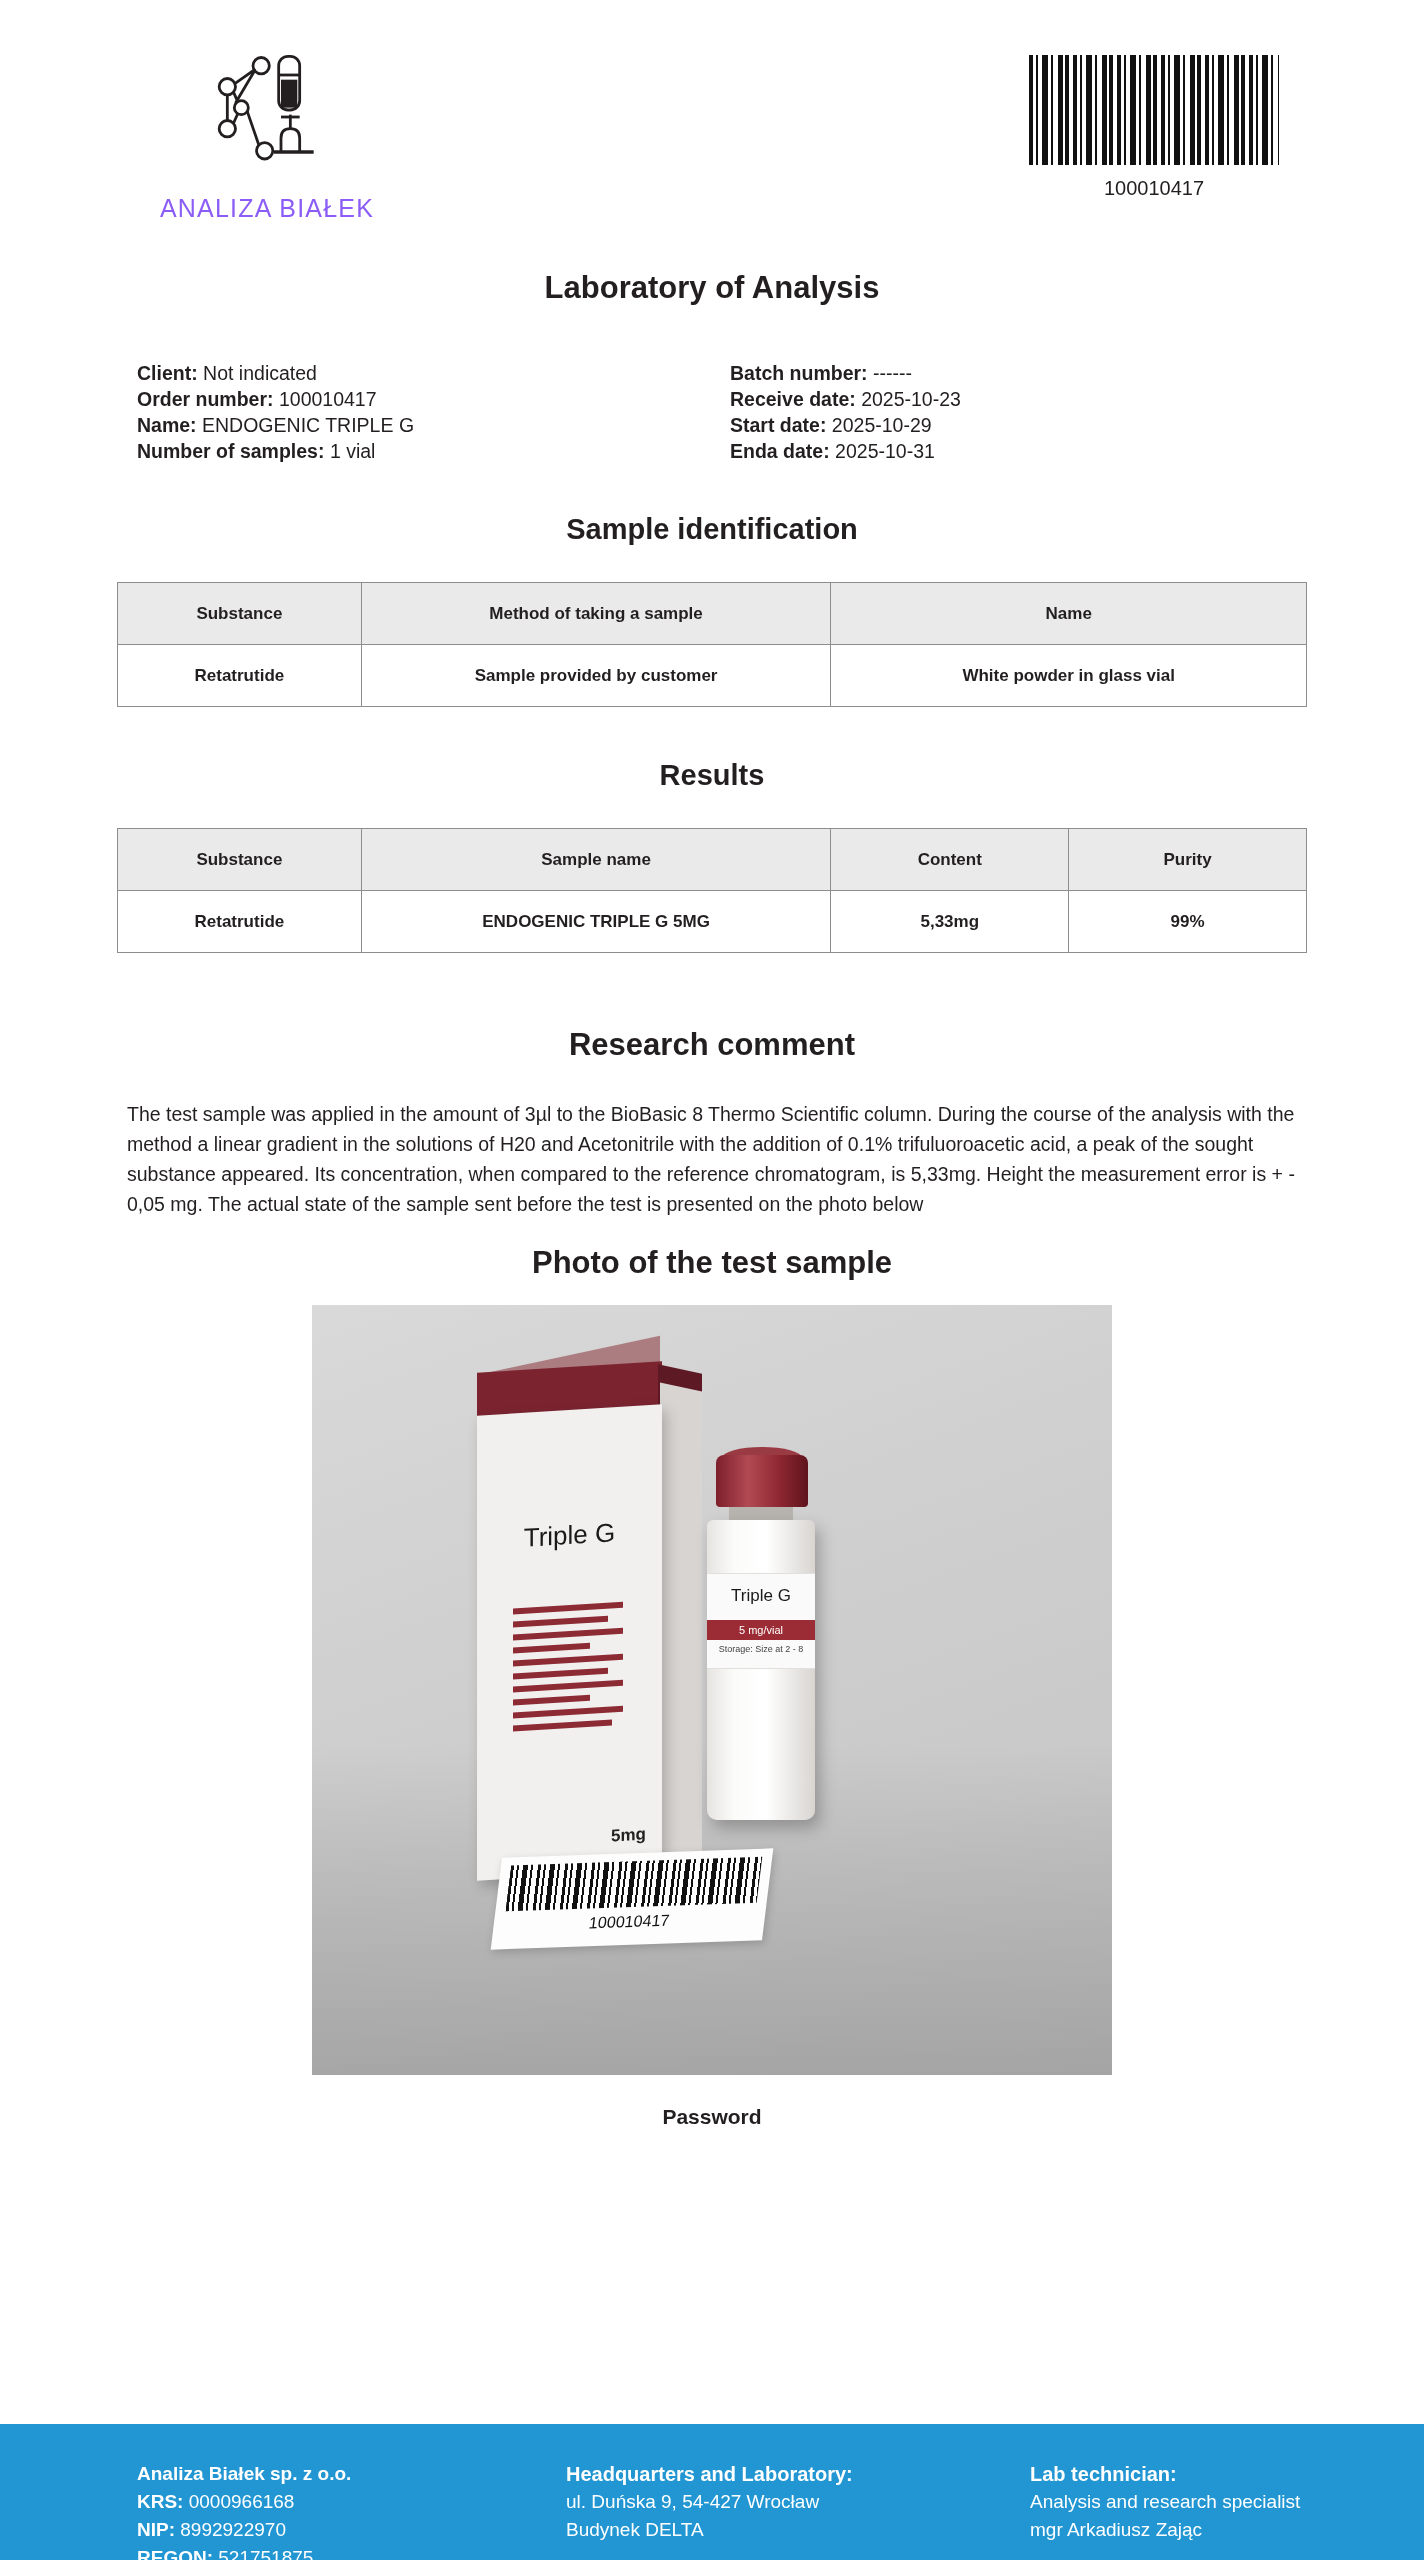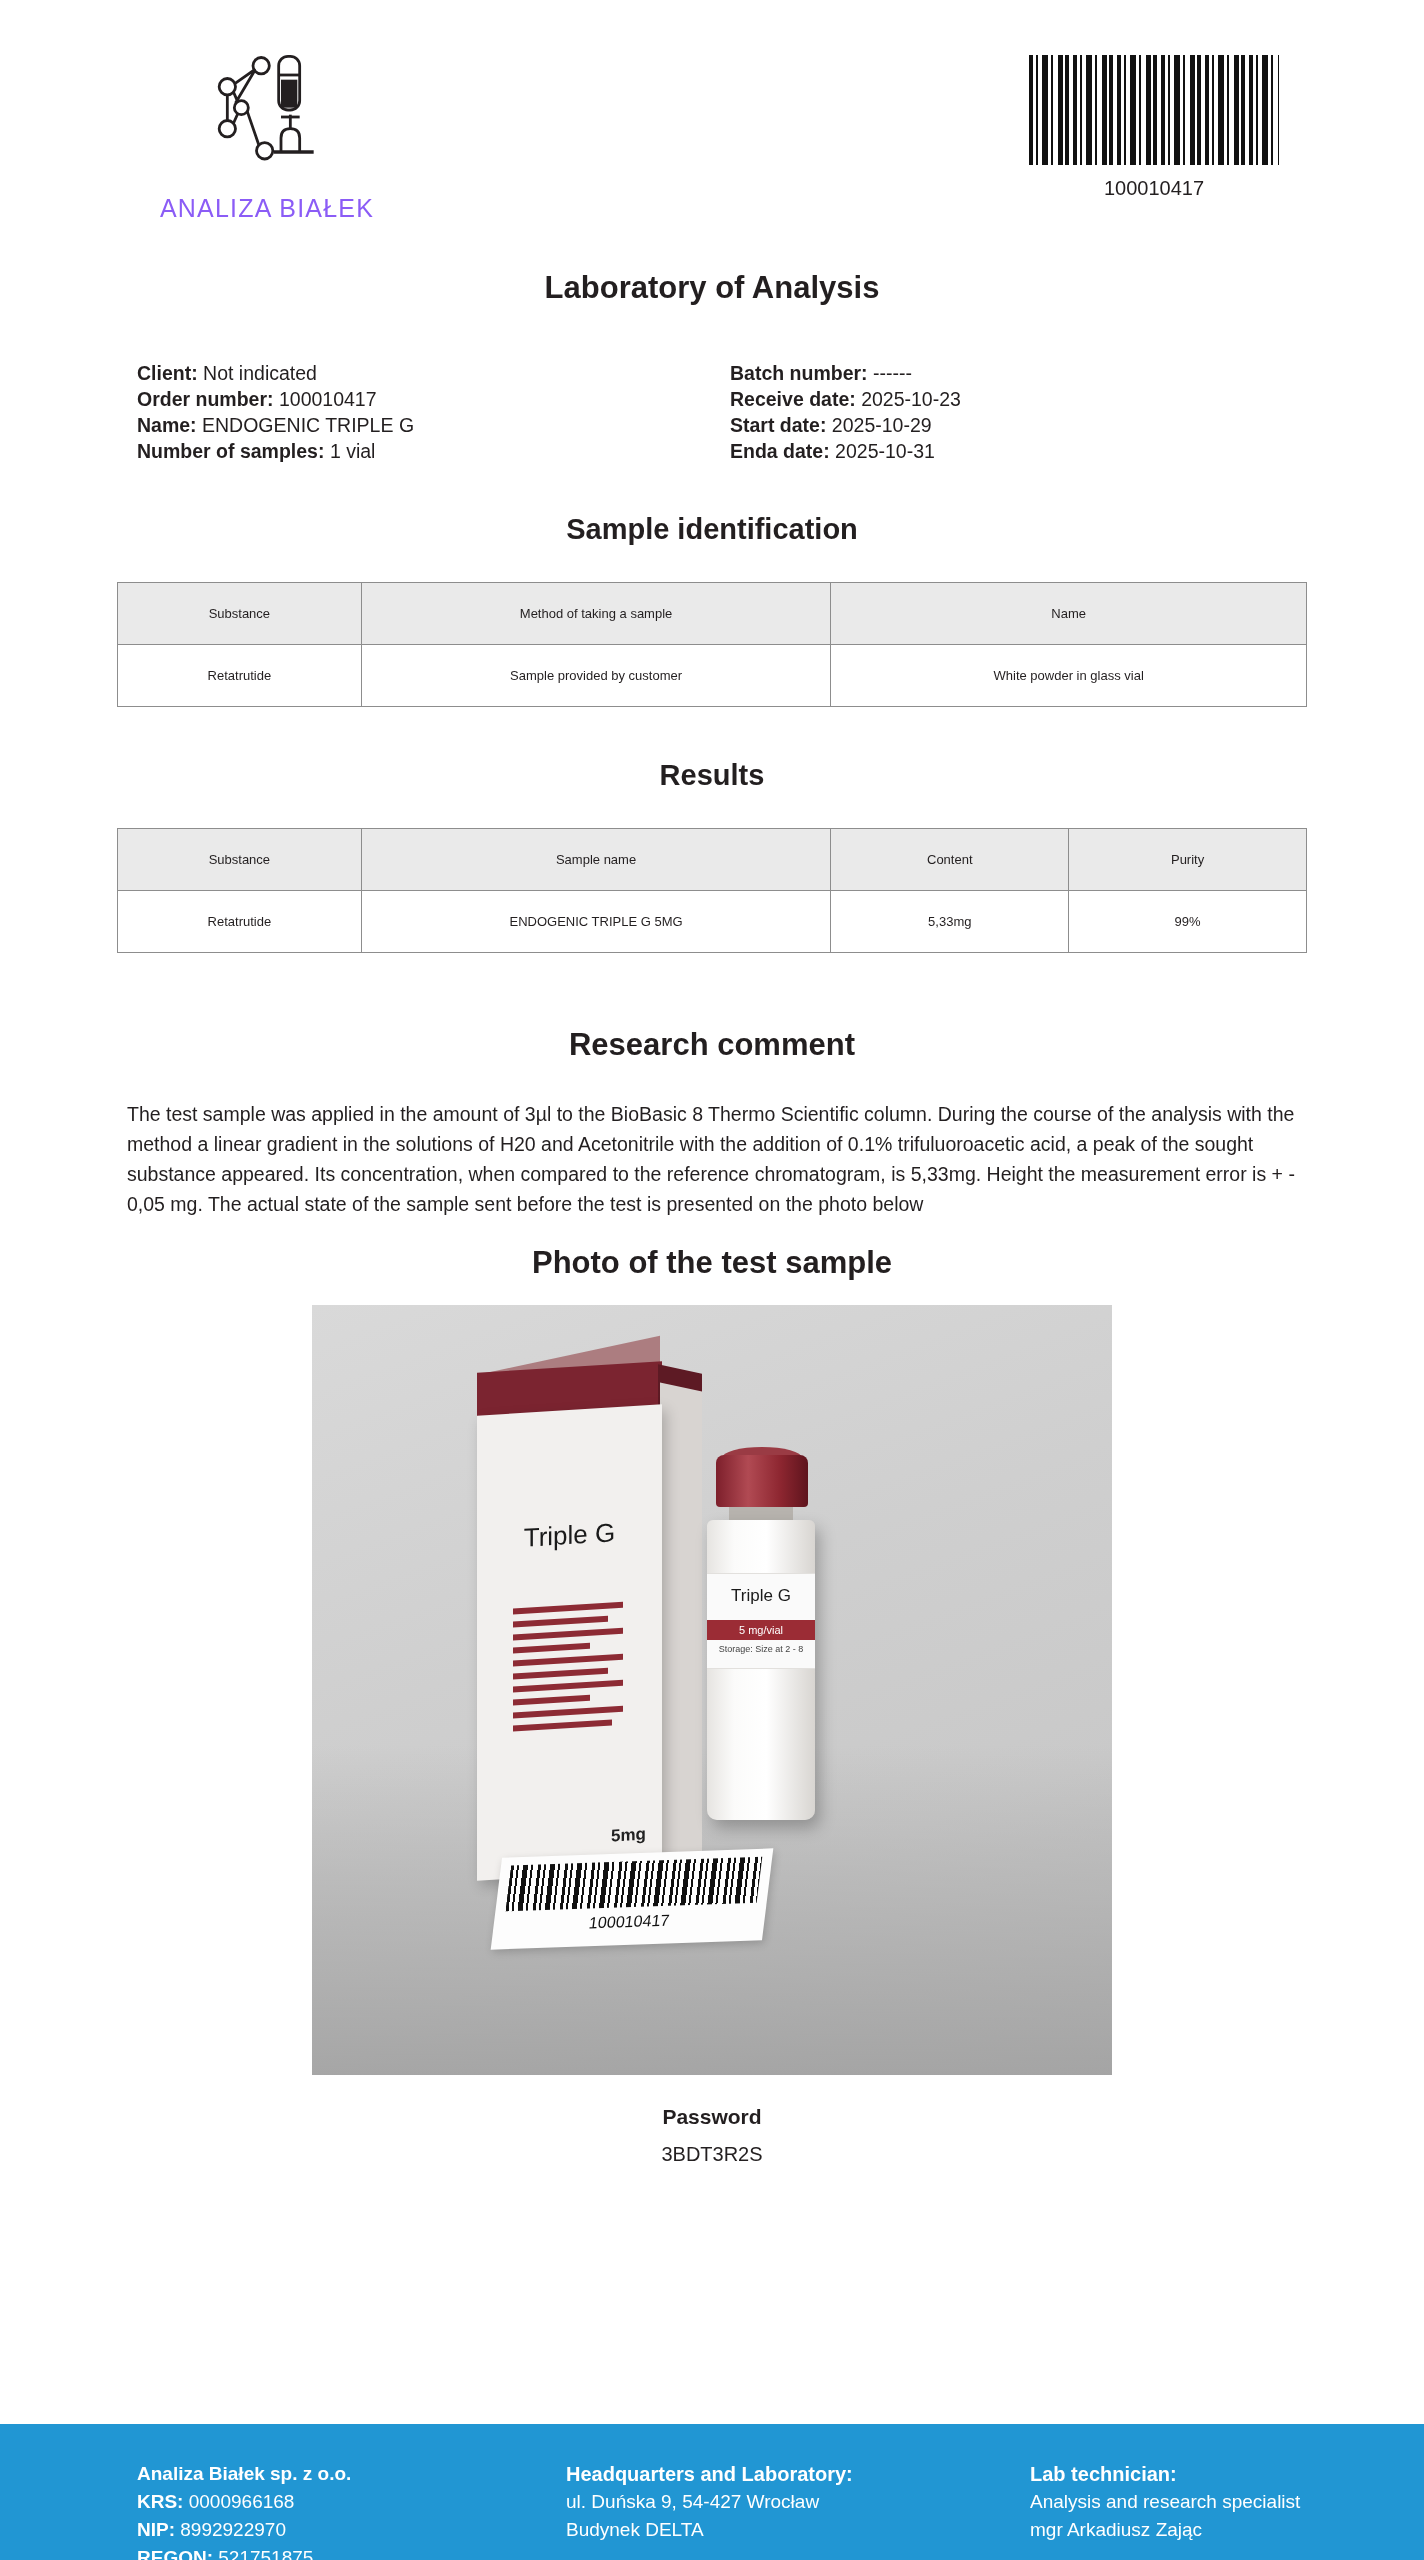--- a/index.html
+++ b/index.html
@@ -117,22 +117,22 @@
     width: 1190px;
   }
   table.data {
     width: 100%;
     border-collapse: collapse;
     table-layout: fixed;
   }
   table.data th, table.data td {
     border: 1px solid #8d8d8d;
     text-align: center;
-    font-size: 13px;
-    font-weight: normal;
+    font-size: 17px;
+    font-weight: bold;
     color: #231f20;
     padding: 0 6px;
   }
   table.data th {
     background: #eaeaea;
     height: 62px;
   }
   table.data td {
     background: #ffffff;
     height: 62px;
@@ -566,21 +566,20 @@
         <div class="vial-small">Storage: Size at 2 - 8</div>
       </div>
 
       <div class="photo-barcode">
         <div class="bars"></div>
         <div class="num">100010417</div>
       </div>
     </div>
 
     <div class="password-title">Password</div>
-    <div class="password-value">3BDT3R2S</div>
   </div>
 
   <div class="footer">
     <div class="footer-col c1">
       <div class="footer-strong">Analiza Białek sp. z o.o.</div>
       <div>
         <span class="footer-strong">KRS:</span>
         <span>0000966168</span>
       </div>
       <div>

